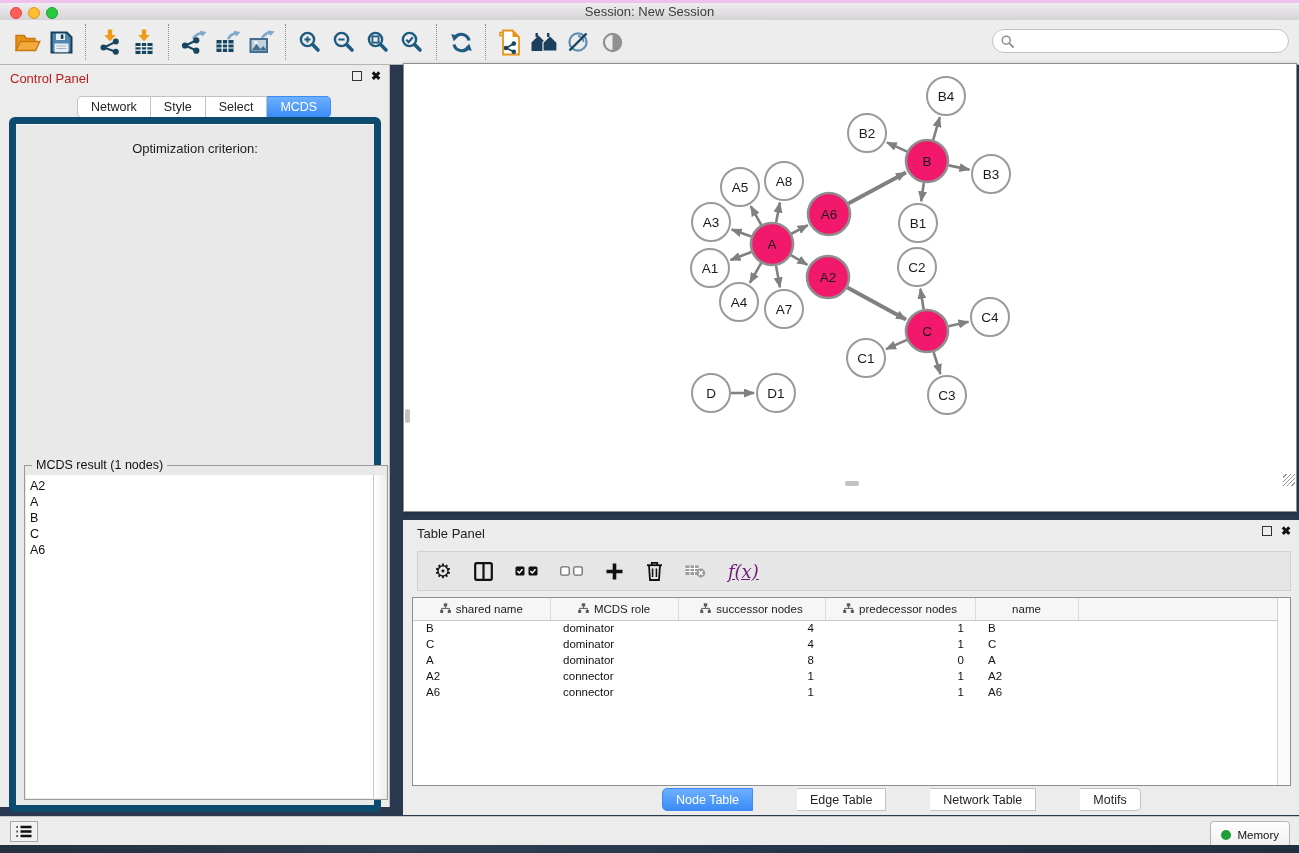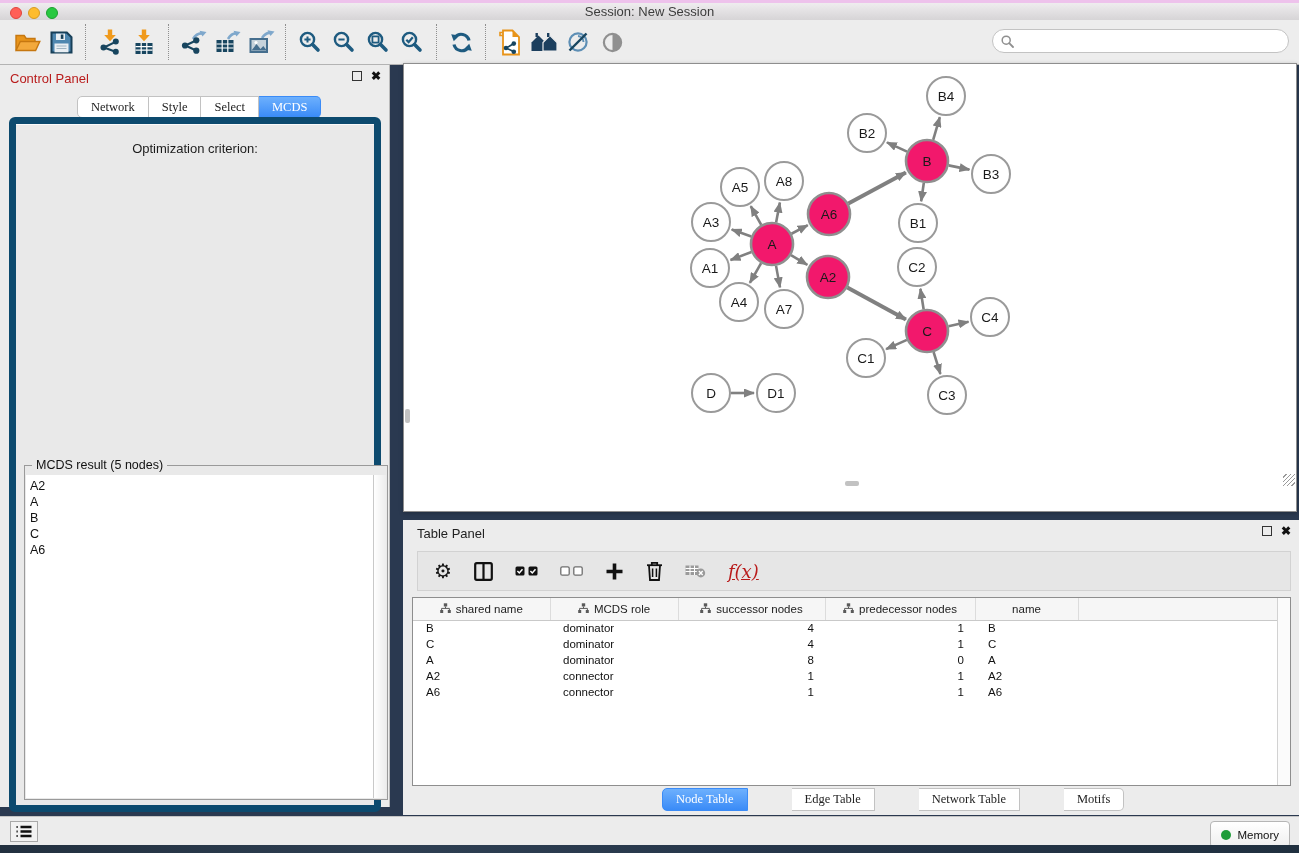--- a/index.html
+++ b/index.html
@@ -33,21 +33,21 @@
 
   
   .control-panel { position:absolute; left:0; top:65px; width:390px; height:742px;
     background:#ececec; border-right:1px solid #b9b9b9; }
   .cp-header { position:absolute; left:10px; top:6px; font-size:13px; color:#b91c1c; }
   .panel-icons { position:absolute; right:8px; top:6px; display:flex; gap:9px; align-items:center; }
   .float-icon { width:10px; height:10px; border:1.6px solid #333; }
   .close-icon { font-size:12px; color:#111; font-weight:bold; line-height:10px; }
   .cp-tabs { position:absolute; left:77px; top:31px; display:flex; }
   .seg-tab { height:22px; padding:0 13px; display:flex; align-items:center; font-size:12.5px;
-    background:#fff; border:1px solid #c2c2c2; border-left:none; color:#222;font-family:Liberation Serif, serif; }
+    background:#fff; border:1px solid #c2c2c2; border-left:none; color:#222; }
   .seg-tab:first-child { border-left:1px solid #c2c2c2; border-radius:5px 0 0 5px; }
   .seg-tab:last-child { border-radius:0 5px 5px 0; }
   .seg-tab.selected { background:linear-gradient(#6db0fd,#3a8bf7); color:#fff; border-color:#3a8bf7; }
   .cp-inner { position:absolute; left:9px; top:52px; width:372px; height:695px;
     background:#e9e9e9; border:7px solid #0c4a6e; border-radius:6px;
     box-shadow:inset 0 1px 0 #fafafa; }
   .opt-label { position:absolute; left:0; right:0; top:17px; text-align:center;
     font-size:13px; color:#1c1c1c; }
   .criterion-select { position:absolute; left:34px; top:40px; width:312px; height:22px;
     background:#fff; border:1px solid #ababab; border-radius:4px;
@@ -86,21 +86,21 @@
   .resize-grip { position:absolute; right:1px; bottom:1px; width:12px; height:12px;
     background:repeating-linear-gradient(135deg, transparent 0 2px, #9a9a9a 2px 3px); }
 
   
   .table-panel { position:absolute; left:403px; top:520px; width:896px; height:295px; background:#ececec; }
   .tp-header { position:absolute; left:14px; top:6px; font-size:13px; color:#222; }
   .tp-toolbar { position:absolute; left:14px; top:31px; right:8px; height:40px;
     background:#e6e6e6; border:1px solid #d2d2d2; display:flex; align-items:center; gap:22px; padding-left:16px; }
   .tp-toolbar .icon { display:flex; align-items:center; justify-content:center; }
   .gear-glyph { font-size:20px; color:#171717; line-height:20px; }
-  .fx-glyph { font-family:"DejaVu Serif", serif; font-style:italic; font-size:18px; color:#b91c1c;text-decoration:underline; }
+  .fx-glyph { font-family:"DejaVu Serif", serif; font-style:italic; font-size:18px; color:#701a75;text-decoration:underline; }
   .pair { display:flex; gap:3px; }
   .tp-table-wrap { position:absolute; left:9px; top:77px; width:879px; height:189px;
     background:#fff; border:1px solid #8e8e8e; overflow:hidden; }
   table.node-table { border-collapse:collapse; table-layout:fixed; width:866px; }
   table.node-table th { height:22px; background:#f6f6f6; border-right:1px solid #dcdcdc;
     border-bottom:1px solid #c9c9c9; font-weight:normal; font-size:11.5px; color:#222;
     text-align:center; vertical-align:middle; white-space:nowrap; overflow:hidden; }
   table.node-table th .hicon { vertical-align:-1px; margin-right:5px; }
   table.node-table td { height:16px; font-size:11.5px; color:#111; white-space:nowrap;
     overflow:hidden; vertical-align:middle; }
@@ -290,21 +290,21 @@
     </div>
     <div class="cp-tabs">
       <div class="seg-tab">Network</div>
       <div class="seg-tab">Style</div>
       <div class="seg-tab">Select</div>
       <div class="seg-tab selected">MCDS</div>
     </div>
     <div class="cp-inner">
       <div class="opt-label">Optimization criterion:</div>
       <div class="result-box">
-        <div class="result-legend">MCDS result (5 nodes)</div>
+        <div class="result-legend">MCDS result (1 nodes)</div>
         <div class="result-list">
             <div class="result-item">A2</div>
             <div class="result-item">A</div>
             <div class="result-item">B</div>
             <div class="result-item">C</div>
             <div class="result-item">A6</div>
           </div>
         <div class="result-scroll"></div>
       </div>
     </div>

